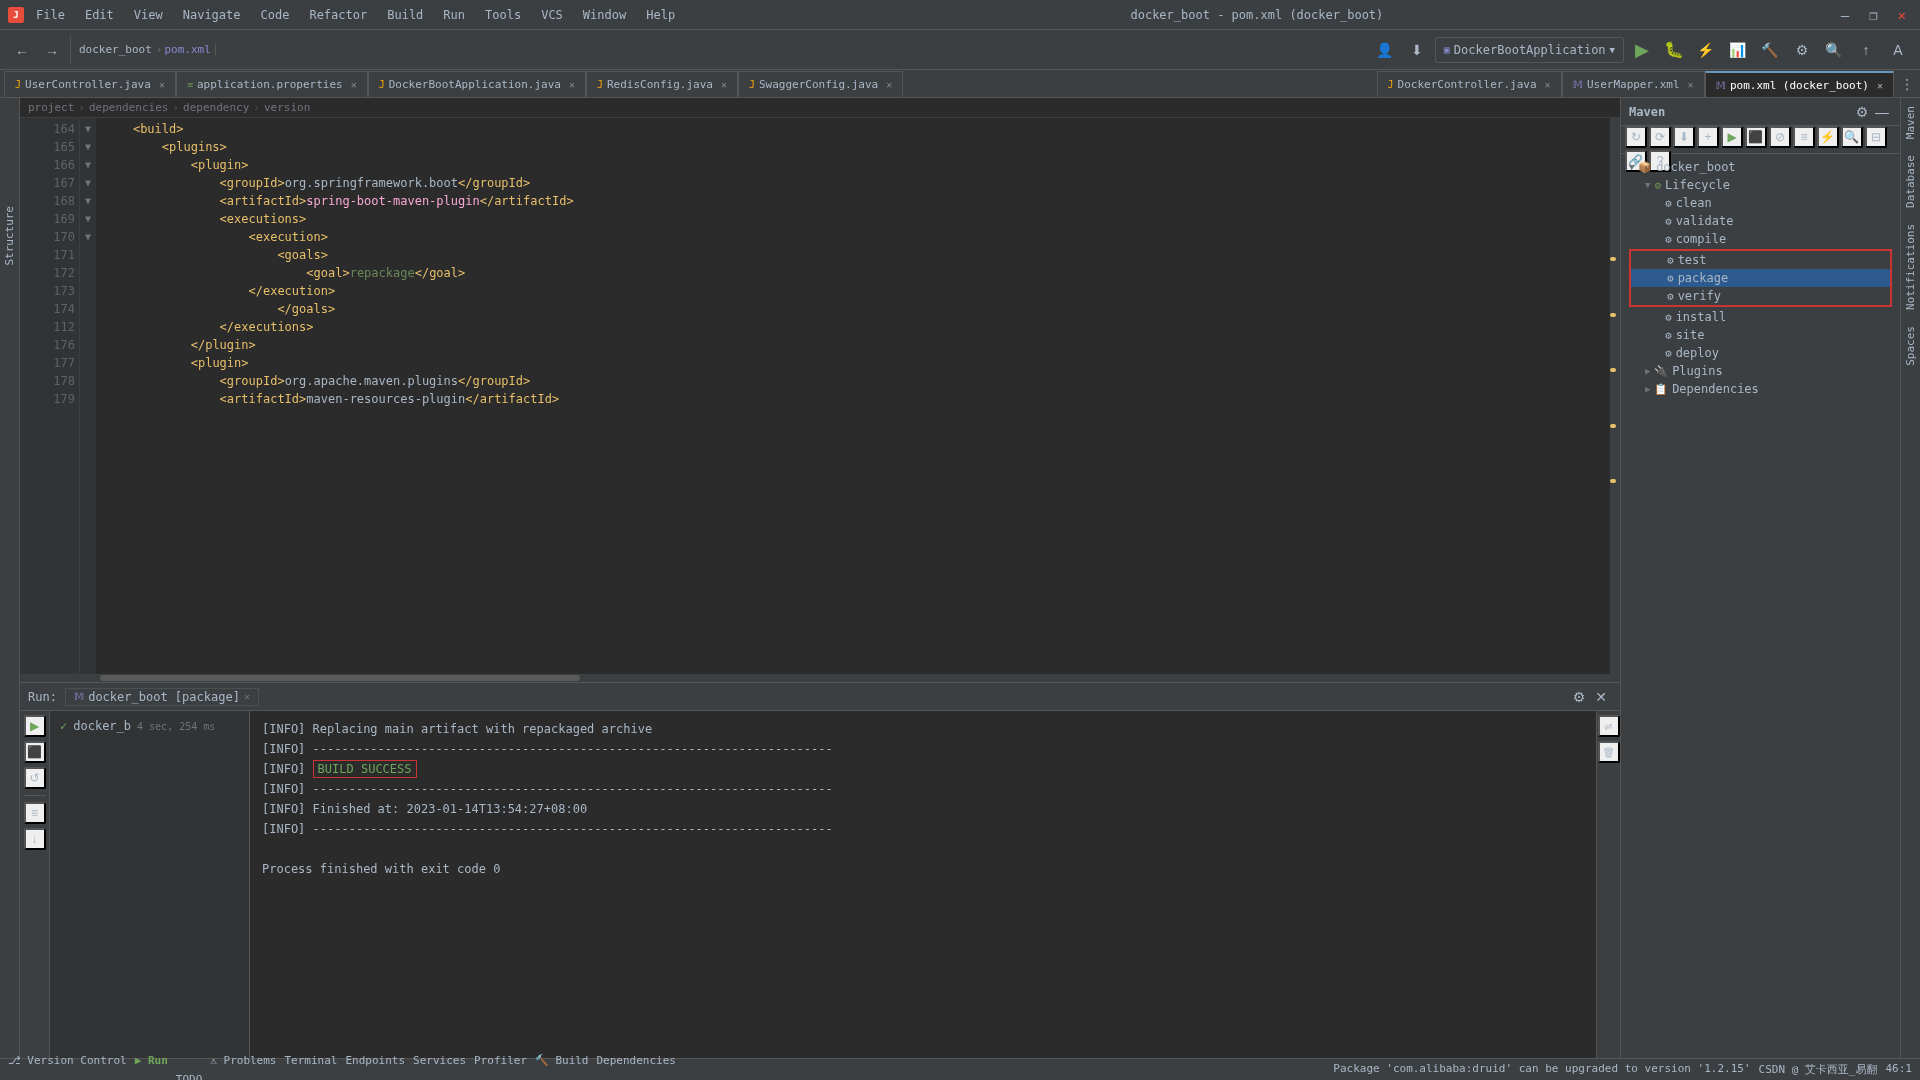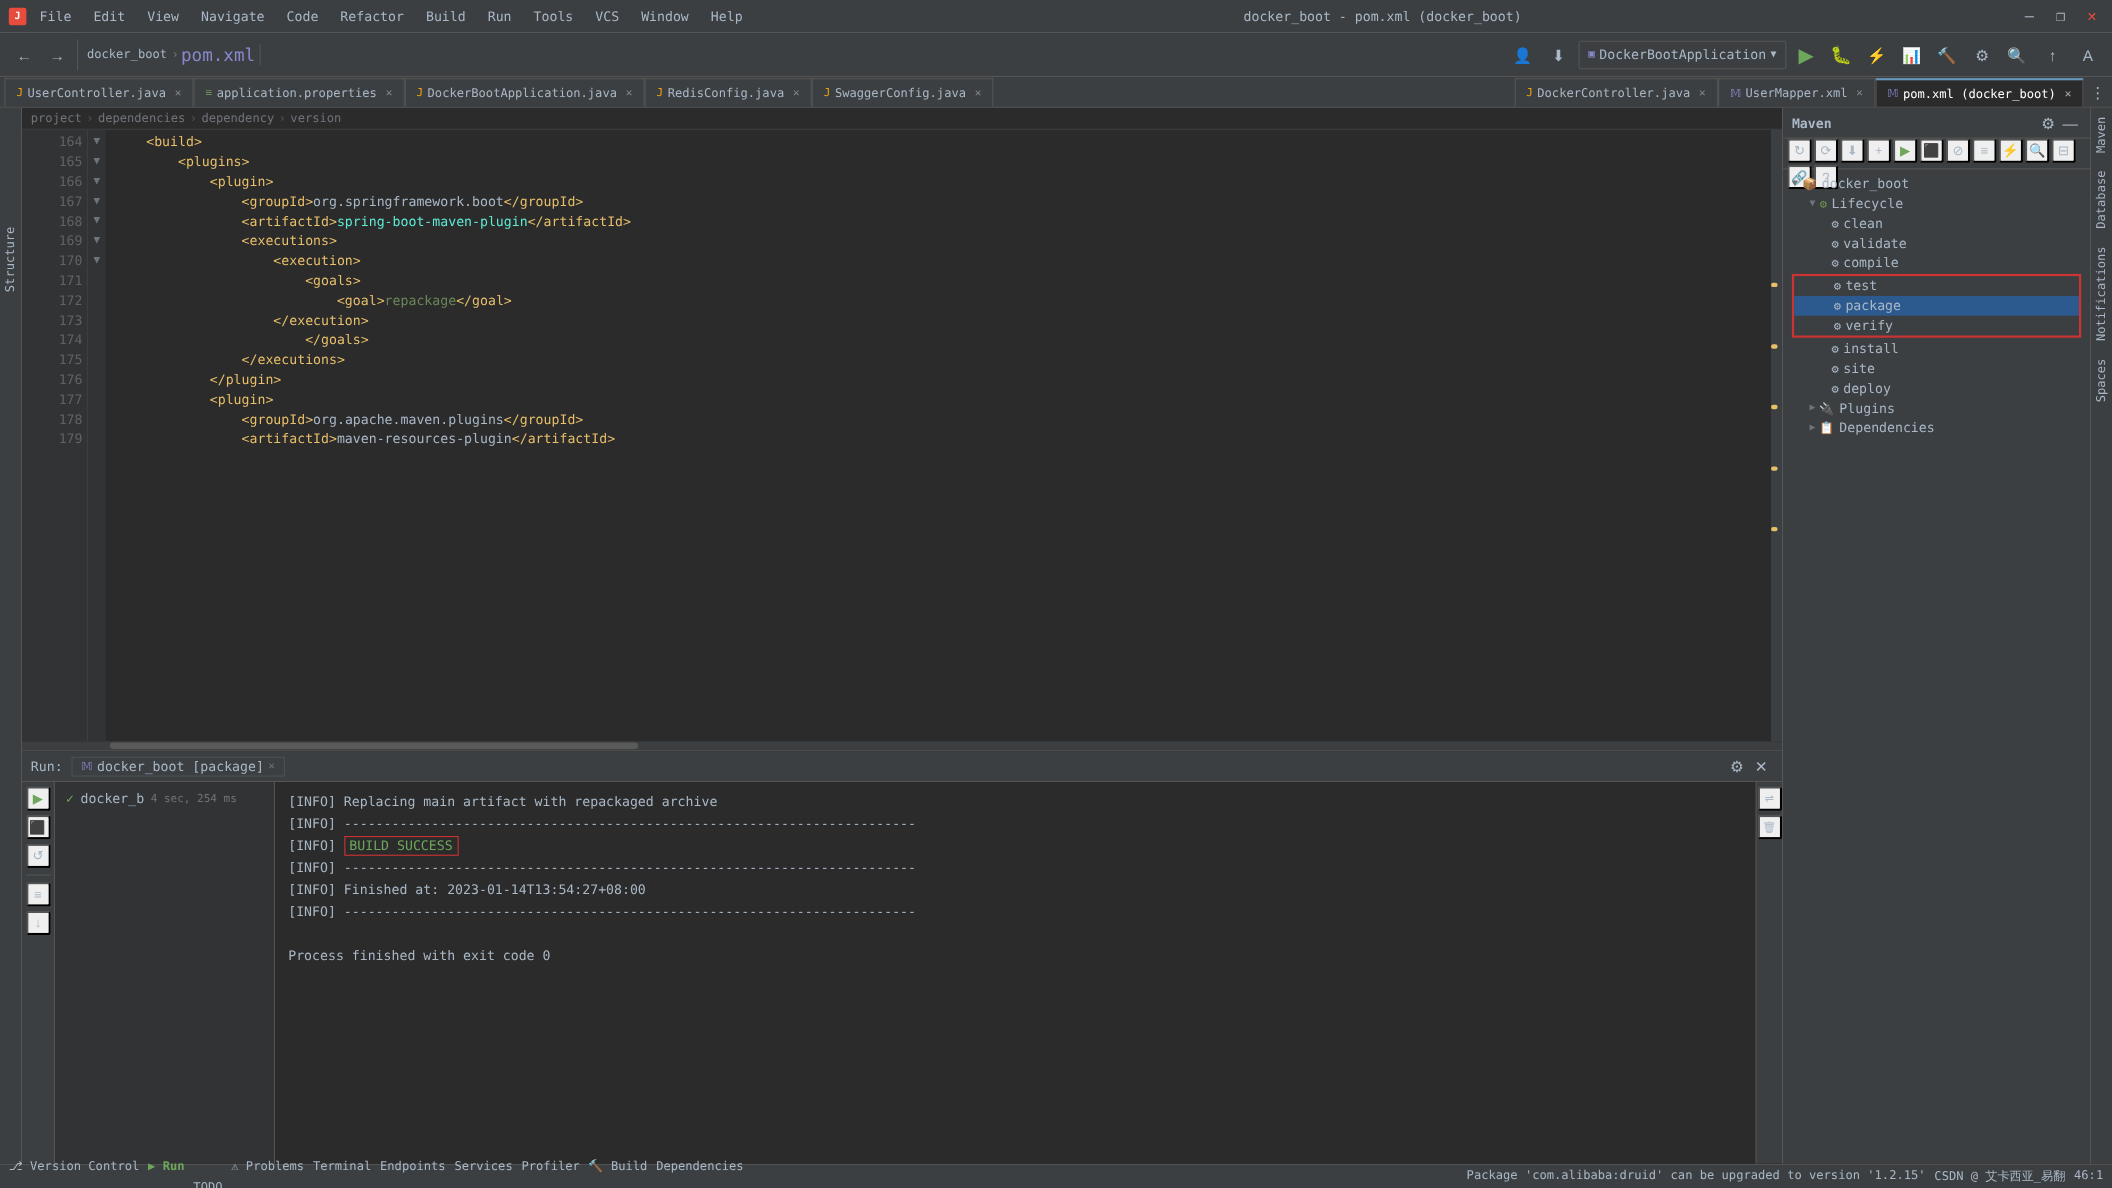--- a/index.html
+++ b/index.html
@@ -70,21 +70,21 @@
 </div>
 
 <div class="toolbar">
   <div class="toolbar-group">
     <button class="toolbar-btn">←</button>
     <button class="toolbar-btn">→</button>
   </div>
   <div class="toolbar-group">
     <span style="font-size:11px;color:#a9b7c6;">docker_boot</span>
     <span style="font-size:11px;color:#6f737a;margin-left:2px;"> › </span>
-    <span style="font-size:16px;color:#8888cc;">pom.xml</span>
+    <span style="font-size:11px;color:#8888cc;">pom.xml</span>
   </div>
   <div style="flex:1;"></div>
   <div style="display:flex;align-items:center;gap:4px;">
     <button class="toolbar-btn">👤</button>
     <button class="toolbar-btn">⬇</button>
     <div class="run-config">
       <span style="color:#8888cc;font-size:10px;">▣</span>
       <span>DockerBootApplication</span>
       <span style="font-size:9px;">▼</span>
     </div>
@@ -170,21 +170,21 @@
         <div>165</div>
         <div>166</div>
         <div>167</div>
         <div>168</div>
         <div>169</div>
         <div>170</div>
         <div>171</div>
         <div>172</div>
         <div>173</div>
         <div>174</div>
-        <div>175</div>
+        <div>112</div>
         <div>176</div>
         <div>177</div>
         <div>178</div>
         <div>179</div>
       </div>
 
       <div style="width:16px;background:#313335;color:#6f737a;font-size:10px;line-height:18px;padding-top:2px;flex-shrink:0;">
         <div style="cursor:pointer;text-align:center;">▼</div>
         <div style="cursor:pointer;text-align:center;">▼</div>
         <div style="cursor:pointer;text-align:center;">▼</div>
@@ -201,21 +201,21 @@
         <div style="cursor:pointer;text-align:center;">▼</div>
         <div style="text-align:center;"> </div>
         <div style="text-align:center;"> </div>
       </div>
 
       <div style="flex:1;padding-left:8px;line-height:18px;font-size:12px;overflow:hidden;padding-top:2px;font-family:Consolas,monospace;">
         <div><span style="color:#a9b7c6;">&nbsp;&nbsp;&nbsp;&nbsp;</span><span style="color:#e8bf6a;">&lt;build&gt;</span></div>
         <div><span style="color:#a9b7c6;">&nbsp;&nbsp;&nbsp;&nbsp;&nbsp;&nbsp;&nbsp;&nbsp;</span><span style="color:#e8bf6a;">&lt;plugins&gt;</span></div>
         <div><span style="color:#a9b7c6;">&nbsp;&nbsp;&nbsp;&nbsp;&nbsp;&nbsp;&nbsp;&nbsp;&nbsp;&nbsp;&nbsp;&nbsp;</span><span style="color:#e8bf6a;">&lt;plugin&gt;</span></div>
         <div><span style="color:#a9b7c6;">&nbsp;&nbsp;&nbsp;&nbsp;&nbsp;&nbsp;&nbsp;&nbsp;&nbsp;&nbsp;&nbsp;&nbsp;&nbsp;&nbsp;&nbsp;&nbsp;</span><span style="color:#e8bf6a;">&lt;groupId&gt;</span><span style="color:#a9b7c6;">org.springframework.boot</span><span style="color:#e8bf6a;">&lt;/groupId&gt;</span></div>
-        <div><span style="color:#a9b7c6;">&nbsp;&nbsp;&nbsp;&nbsp;&nbsp;&nbsp;&nbsp;&nbsp;&nbsp;&nbsp;&nbsp;&nbsp;&nbsp;&nbsp;&nbsp;&nbsp;</span><span style="color:#e8bf6a;">&lt;artifactId&gt;</span><span style="color:#5eead4;">spring-boot-maven-plugin</span><span style="color:#e8bf6a;">&lt;/artifactId&gt;</span></div>
+        <div><span style="color:#a9b7c6;">&nbsp;&nbsp;&nbsp;&nbsp;&nbsp;&nbsp;&nbsp;&nbsp;&nbsp;&nbsp;&nbsp;&nbsp;&nbsp;&nbsp;&nbsp;&nbsp;</span><span style="color:#e8bf6a;">&lt;artifactId&gt;</span><span style="color:#f9a8d4;">spring-boot-maven-plugin</span><span style="color:#e8bf6a;">&lt;/artifactId&gt;</span></div>
         <div><span style="color:#a9b7c6;">&nbsp;&nbsp;&nbsp;&nbsp;&nbsp;&nbsp;&nbsp;&nbsp;&nbsp;&nbsp;&nbsp;&nbsp;&nbsp;&nbsp;&nbsp;&nbsp;</span><span style="color:#e8bf6a;">&lt;executions&gt;</span></div>
         <div><span style="color:#a9b7c6;">&nbsp;&nbsp;&nbsp;&nbsp;&nbsp;&nbsp;&nbsp;&nbsp;&nbsp;&nbsp;&nbsp;&nbsp;&nbsp;&nbsp;&nbsp;&nbsp;&nbsp;&nbsp;&nbsp;&nbsp;</span><span style="color:#e8bf6a;">&lt;execution&gt;</span></div>
         <div><span style="color:#a9b7c6;">&nbsp;&nbsp;&nbsp;&nbsp;&nbsp;&nbsp;&nbsp;&nbsp;&nbsp;&nbsp;&nbsp;&nbsp;&nbsp;&nbsp;&nbsp;&nbsp;&nbsp;&nbsp;&nbsp;&nbsp;&nbsp;&nbsp;&nbsp;&nbsp;</span><span style="color:#e8bf6a;">&lt;goals&gt;</span></div>
         <div><span style="color:#a9b7c6;">&nbsp;&nbsp;&nbsp;&nbsp;&nbsp;&nbsp;&nbsp;&nbsp;&nbsp;&nbsp;&nbsp;&nbsp;&nbsp;&nbsp;&nbsp;&nbsp;&nbsp;&nbsp;&nbsp;&nbsp;&nbsp;&nbsp;&nbsp;&nbsp;&nbsp;&nbsp;&nbsp;&nbsp;</span><span style="color:#e8bf6a;">&lt;goal&gt;</span><span style="color:#6a8759;">repackage</span><span style="color:#e8bf6a;">&lt;/goal&gt;</span></div>
         <div><span style="color:#a9b7c6;">&nbsp;&nbsp;&nbsp;&nbsp;&nbsp;&nbsp;&nbsp;&nbsp;&nbsp;&nbsp;&nbsp;&nbsp;&nbsp;&nbsp;&nbsp;&nbsp;&nbsp;&nbsp;&nbsp;&nbsp;</span><span style="color:#e8bf6a;">&lt;/execution&gt;</span></div>
         <div><span style="color:#a9b7c6;">&nbsp;&nbsp;&nbsp;&nbsp;&nbsp;&nbsp;&nbsp;&nbsp;&nbsp;&nbsp;&nbsp;&nbsp;&nbsp;&nbsp;&nbsp;&nbsp;&nbsp;&nbsp;&nbsp;&nbsp;&nbsp;&nbsp;&nbsp;&nbsp;</span><span style="color:#e8bf6a;">&lt;/goals&gt;</span></div>
         <div><span style="color:#a9b7c6;">&nbsp;&nbsp;&nbsp;&nbsp;&nbsp;&nbsp;&nbsp;&nbsp;&nbsp;&nbsp;&nbsp;&nbsp;&nbsp;&nbsp;&nbsp;&nbsp;</span><span style="color:#e8bf6a;">&lt;/executions&gt;</span></div>
         <div><span style="color:#a9b7c6;">&nbsp;&nbsp;&nbsp;&nbsp;&nbsp;&nbsp;&nbsp;&nbsp;&nbsp;&nbsp;&nbsp;&nbsp;</span><span style="color:#e8bf6a;">&lt;/plugin&gt;</span></div>
         <div><span style="color:#a9b7c6;">&nbsp;&nbsp;&nbsp;&nbsp;&nbsp;&nbsp;&nbsp;&nbsp;&nbsp;&nbsp;&nbsp;&nbsp;</span><span style="color:#e8bf6a;">&lt;plugin&gt;</span></div>
         <div><span style="color:#a9b7c6;">&nbsp;&nbsp;&nbsp;&nbsp;&nbsp;&nbsp;&nbsp;&nbsp;&nbsp;&nbsp;&nbsp;&nbsp;&nbsp;&nbsp;&nbsp;&nbsp;</span><span style="color:#e8bf6a;">&lt;groupId&gt;</span><span style="color:#a9b7c6;">org.apache.maven.plugins</span><span style="color:#e8bf6a;">&lt;/groupId&gt;</span></div>

